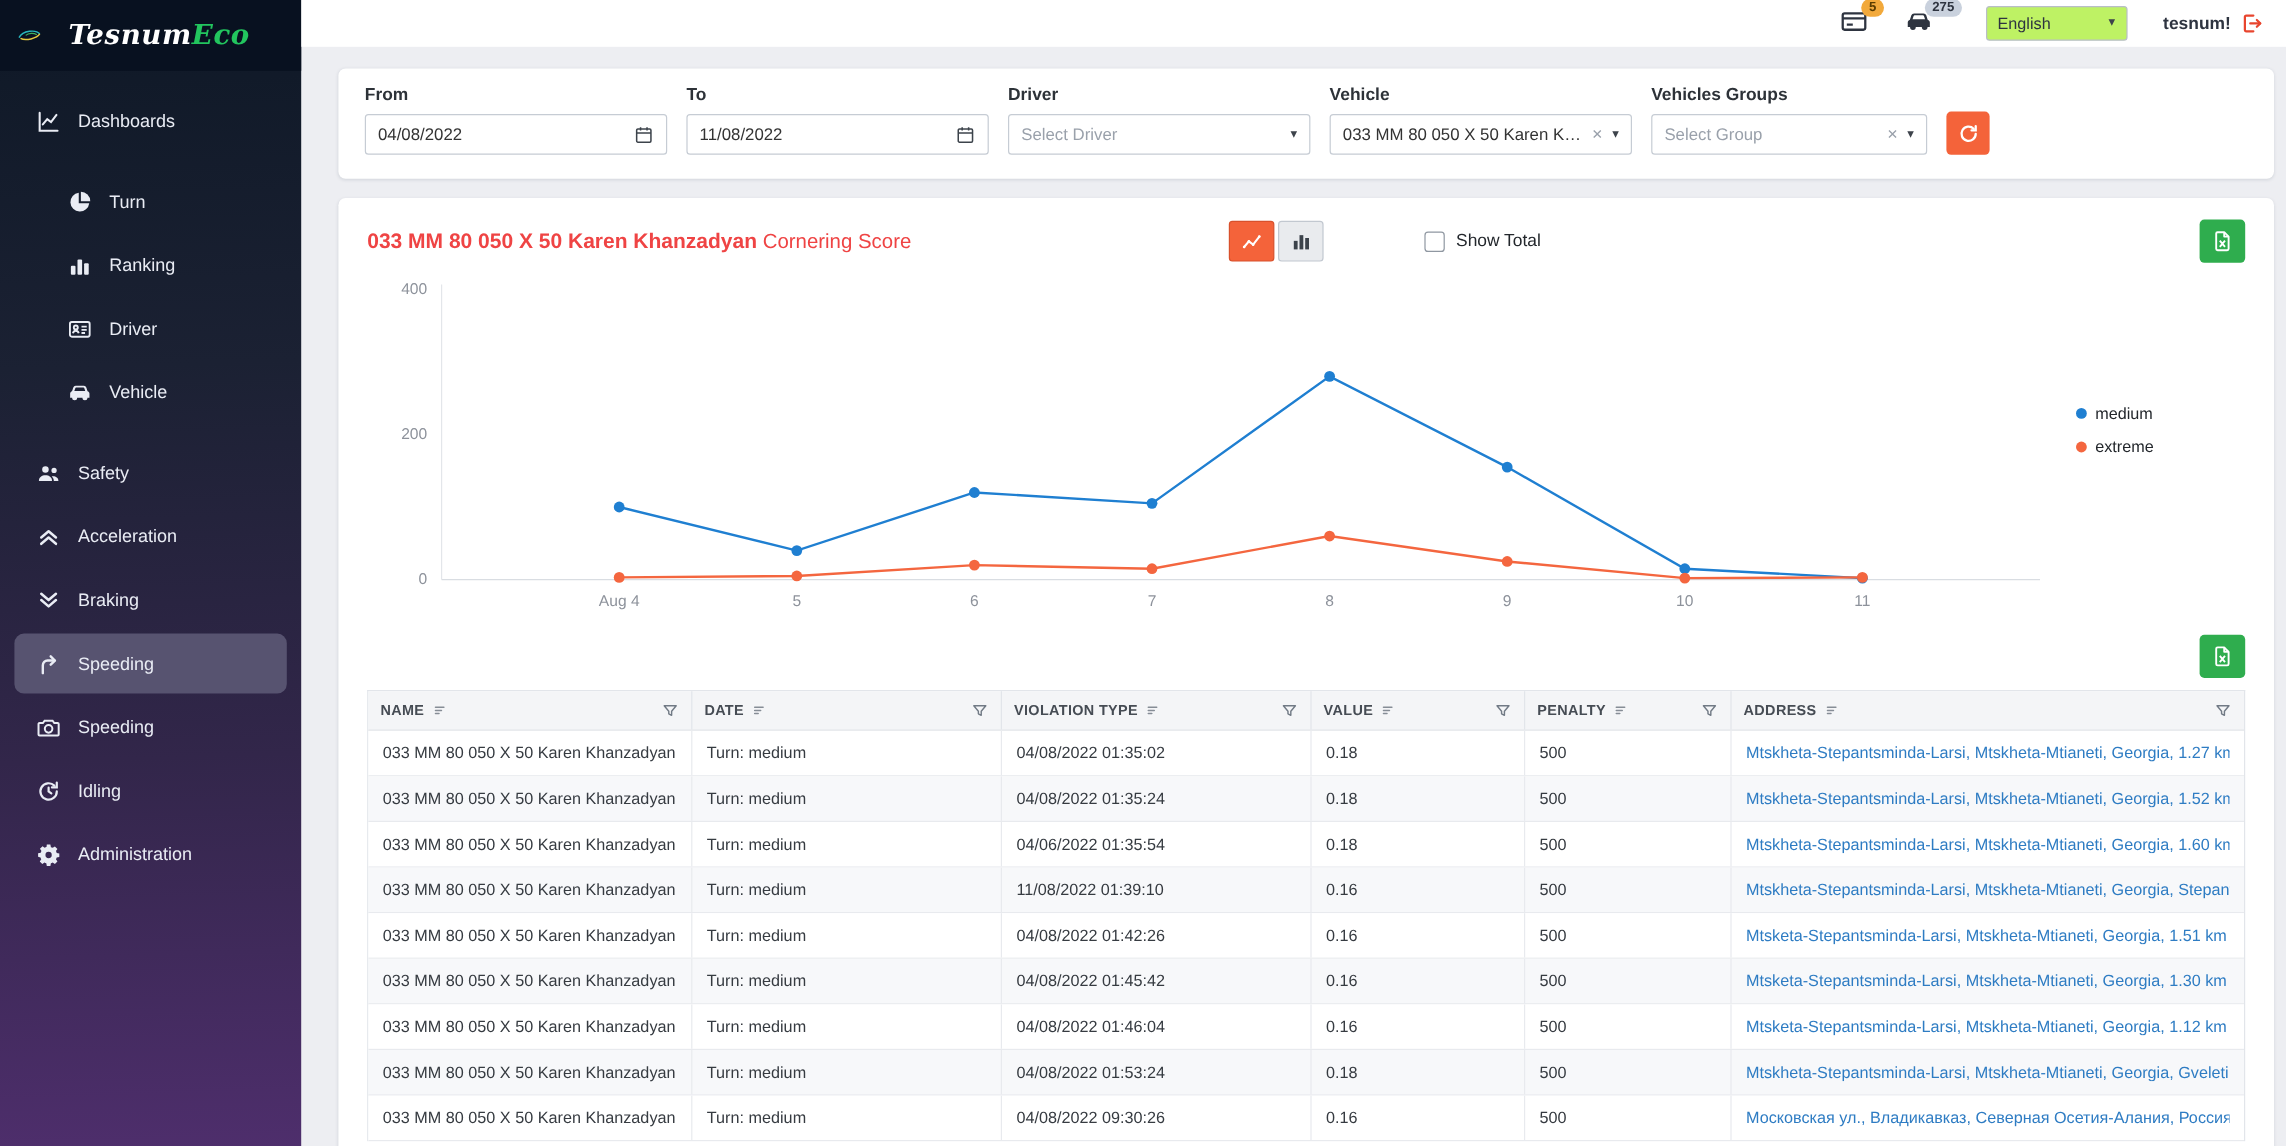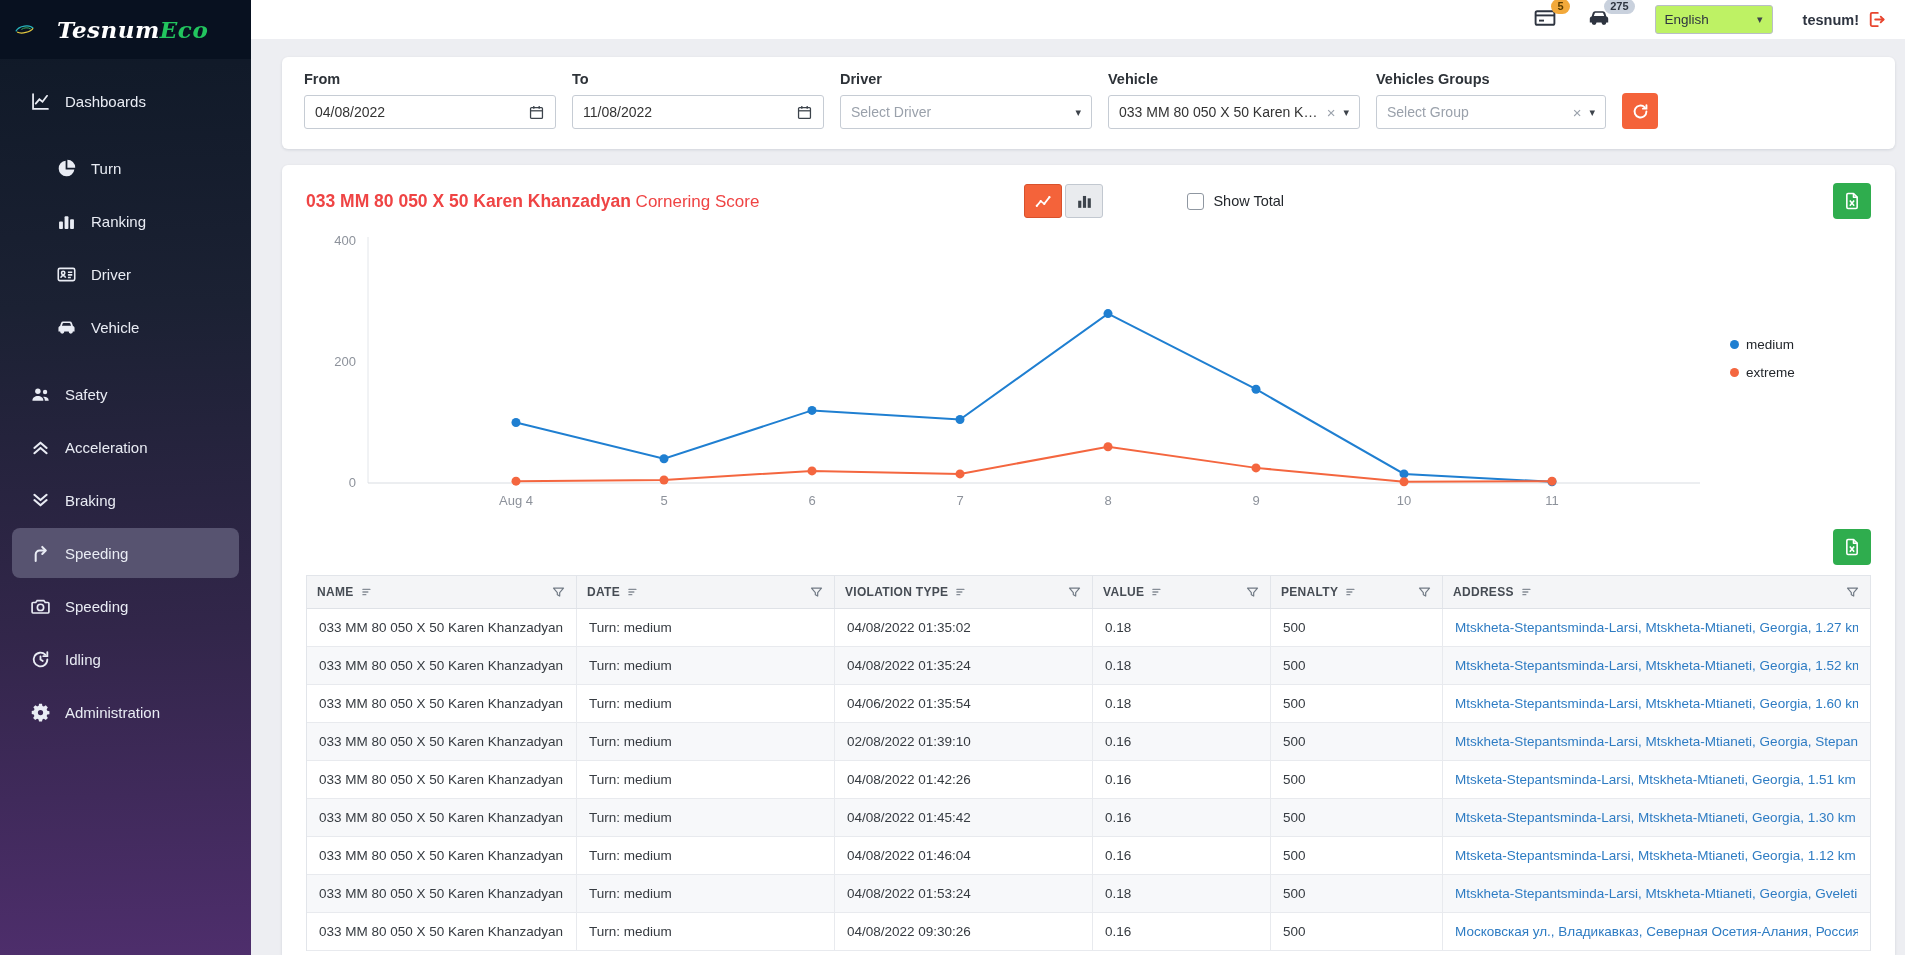--- a/index.html
+++ b/index.html
@@ -529,21 +529,21 @@
               <div class="td" style="width:258px">04/06/2022 01:35:54</div>
               <div class="td" style="width:178px">0.18</div>
               <div class="td" style="width:172px">500</div>
               <div class="td td-flex">
                 <a class="addr">Mtskheta-Stepantsminda-Larsi, Mtskheta-Mtianeti, Georgia, 1.60 km fro</a>
               </div>
             </div>
             <div class="tr">
               <div class="td" style="width:270px">033 MM 80 050 X 50 Karen Khanzadyan</div>
               <div class="td" style="width:258px">Turn: medium</div>
-              <div class="td" style="width:258px">02/08/2022 01:39:10</div>
+              <div class="td" style="width:258px">11/08/2022 01:39:10</div>
               <div class="td" style="width:178px">0.16</div>
               <div class="td" style="width:172px">500</div>
               <div class="td td-flex">
                 <a class="addr">Mtskheta-Stepantsminda-Larsi, Mtskheta-Mtianeti, Georgia, Stepantsm</a>
               </div>
             </div>
             <div class="tr">
               <div class="td" style="width:270px">033 MM 80 050 X 50 Karen Khanzadyan</div>
               <div class="td" style="width:258px">Turn: medium</div>
               <div class="td" style="width:258px">04/08/2022 01:42:26</div>

